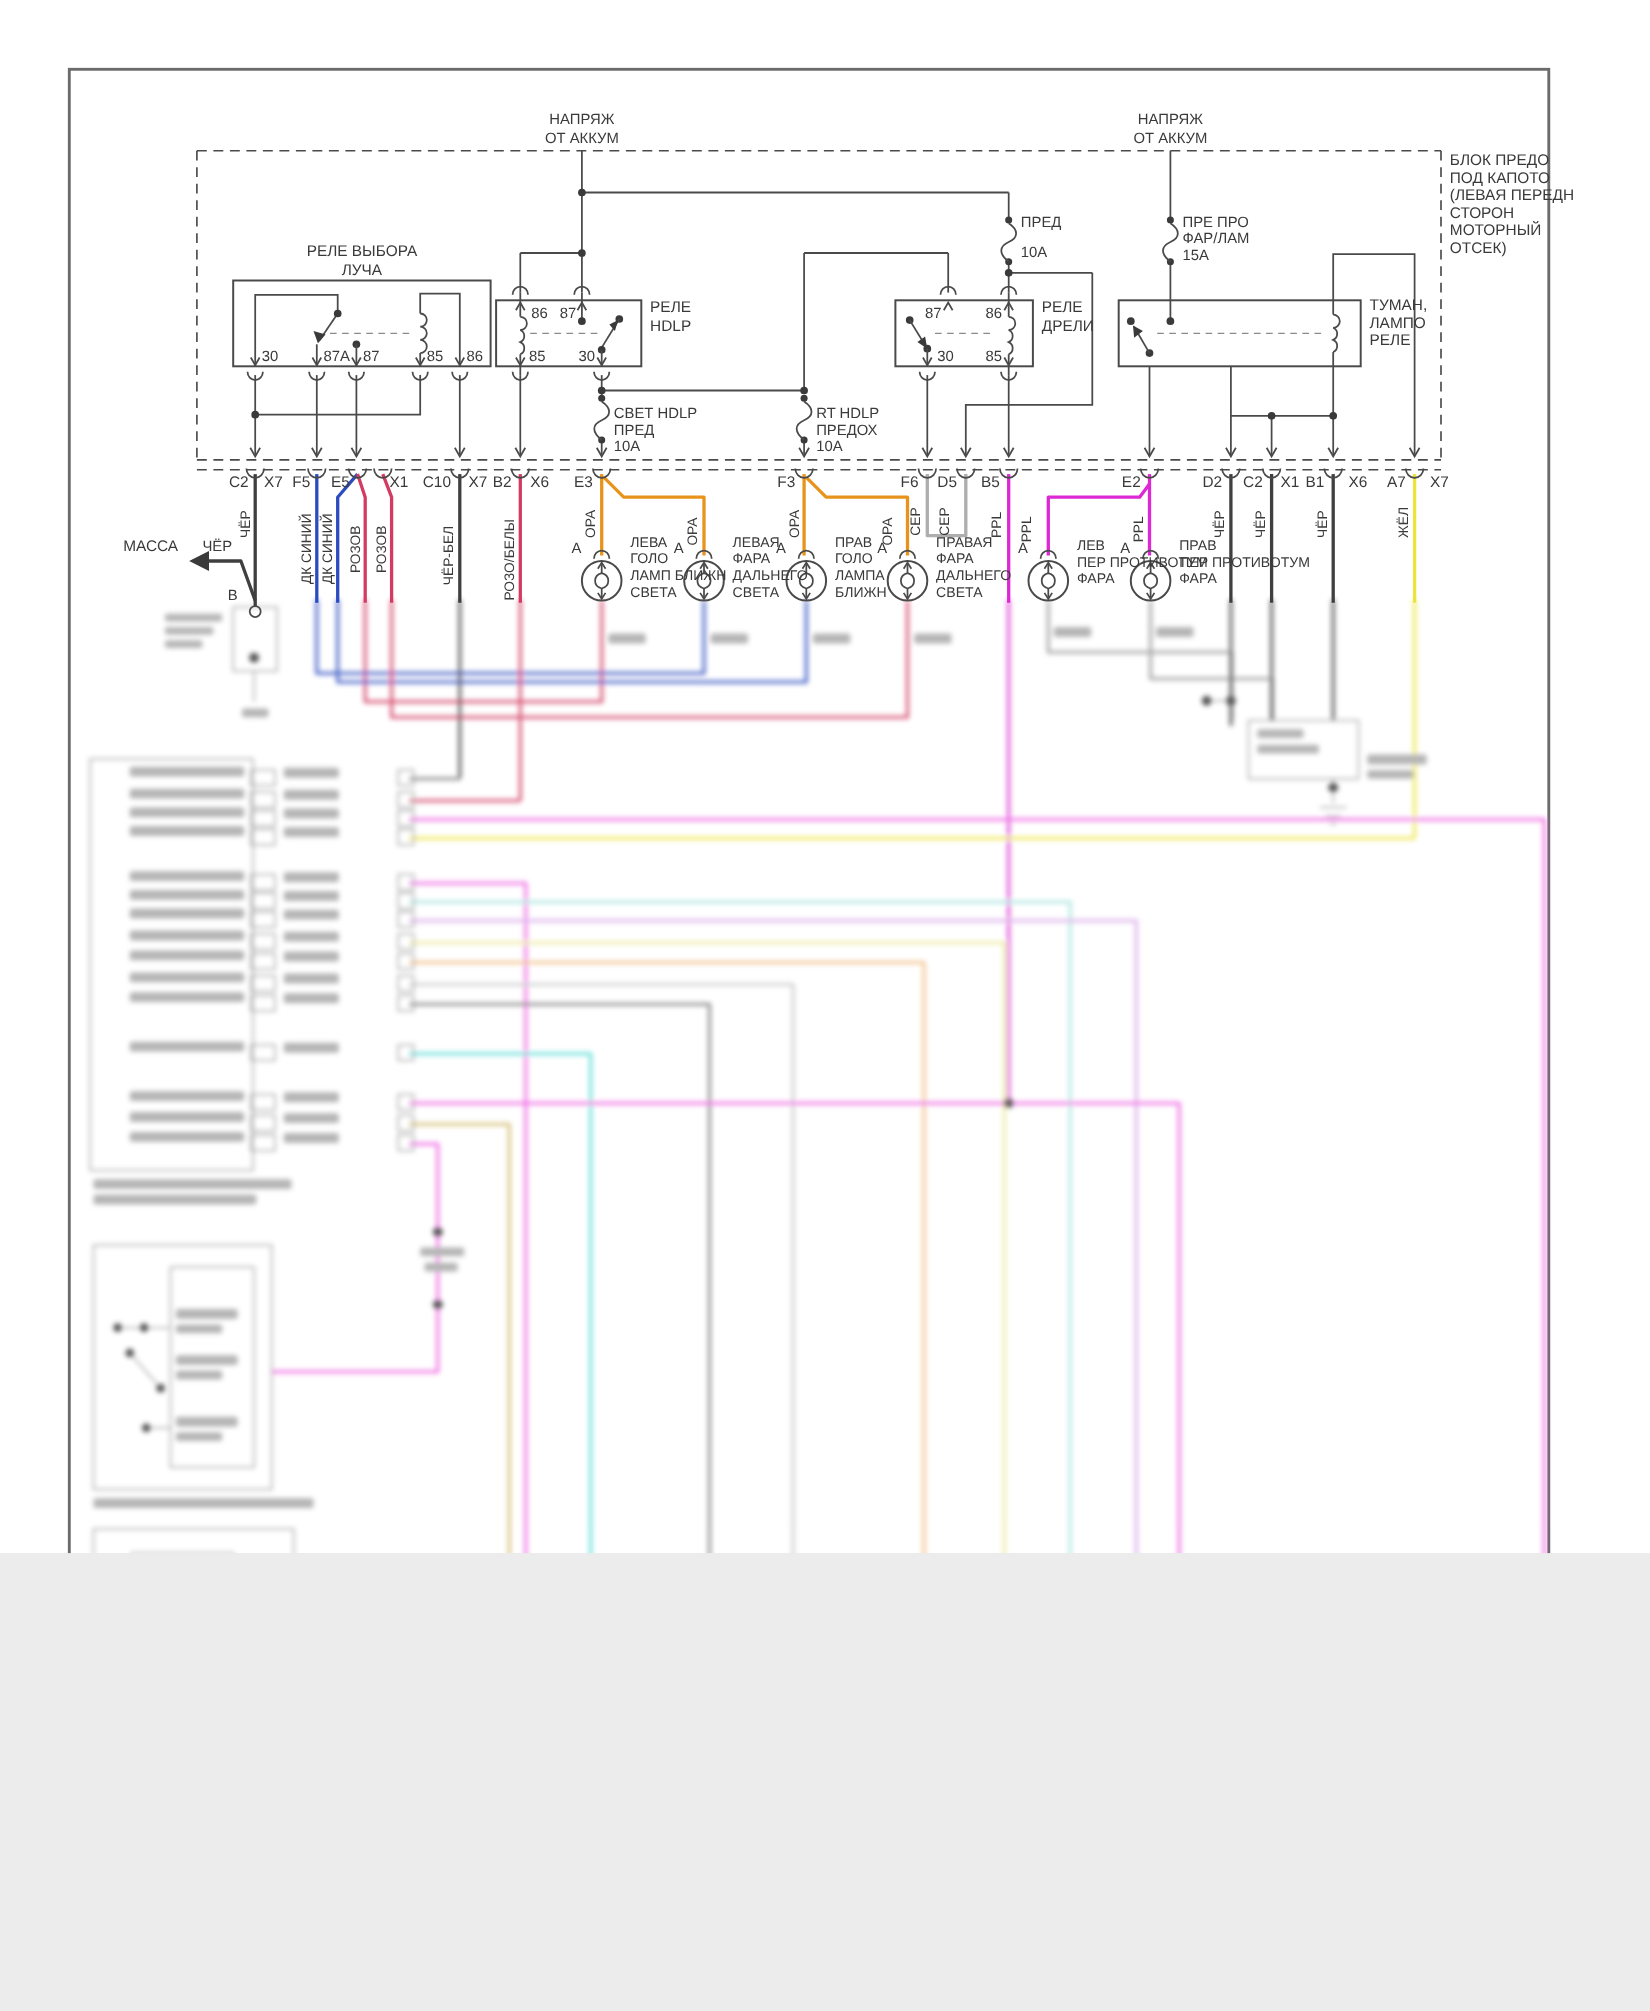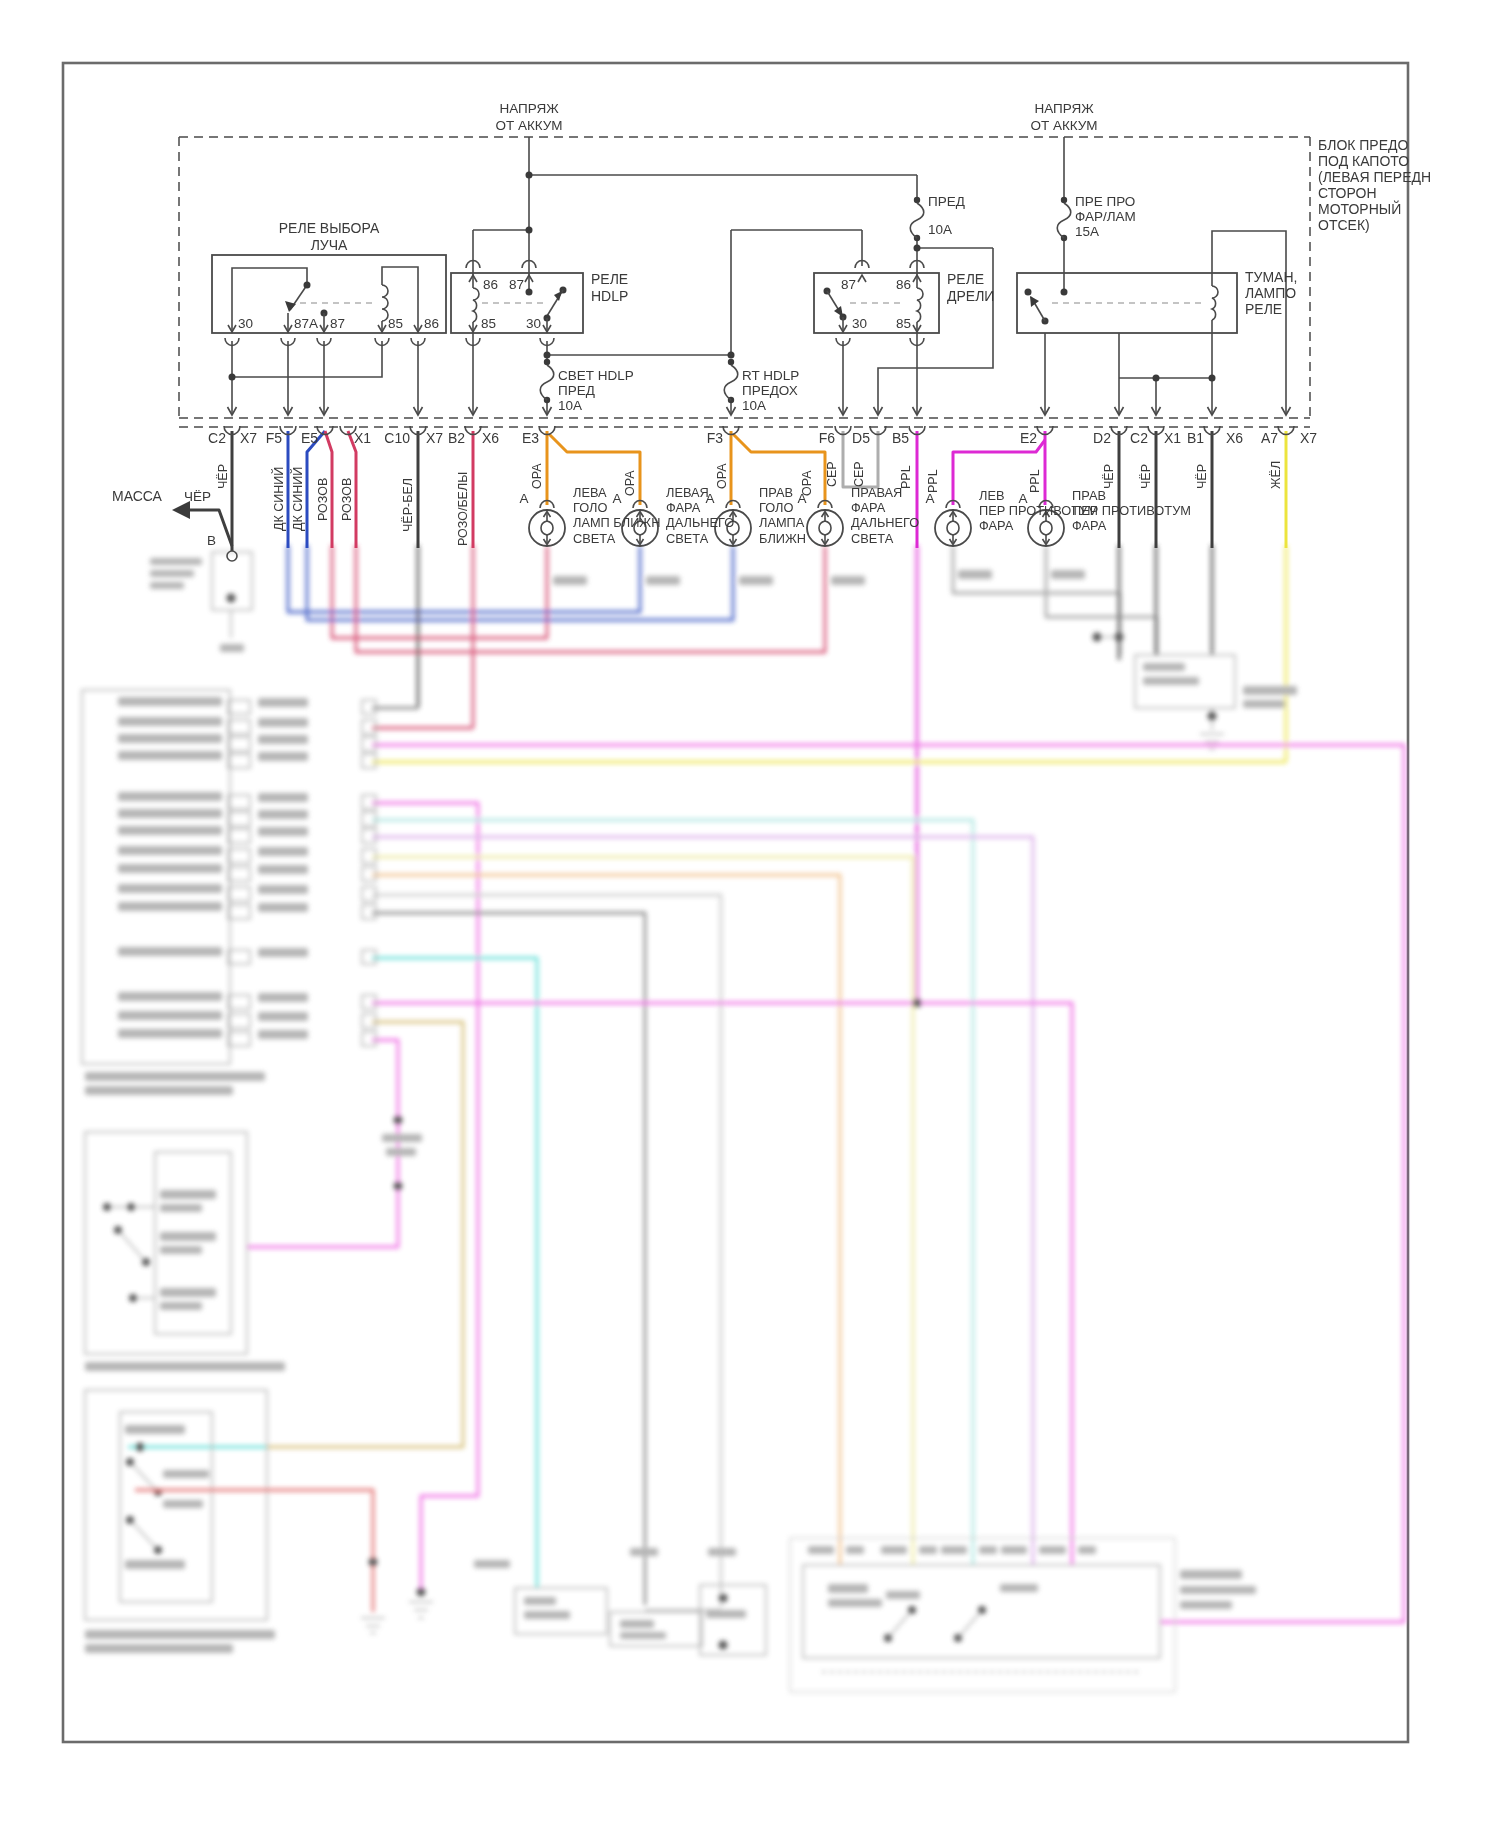--- a/index.html
+++ b/index.html
@@ -1,16 +1,16 @@
 <!DOCTYPE html>
 <html><head>
 <meta charset="utf-8">
 <style>
   html,body{margin:0;padding:0;background:#ececec}
-  .page{position:relative;width:1500px;height:1828px;background:#ffffff;
+  .page{position:relative;width:1500px;height:1412px;background:#ffffff;
         font-family:"Liberation Sans",sans-serif;overflow:hidden}
   svg{position:absolute;left:0;top:0}
   .ln   {stroke:#4a4a4a;stroke-width:1.6;fill:none}
   .bx   {stroke:#4a4a4a;stroke-width:1.8;fill:none}
   .brd  {stroke:#6b6b6b;stroke-width:2.6;fill:none}
   .dsh  {stroke:#4a4a4a;stroke-width:1.5;fill:none;stroke-dasharray:9 6}
   .idsh {stroke:#8a8a8a;stroke-width:1.2;fill:none;stroke-dasharray:6 5}
   .wire {stroke-width:3;fill:none;stroke-linejoin:round;stroke-linecap:butt}
   .blw  {stroke-width:2.8;fill:none;stroke-linejoin:round}
   .c-blk{stroke:#3f3f3f}.c-blu{stroke:#2b4bc0}.c-pnk{stroke:#d23b62}

